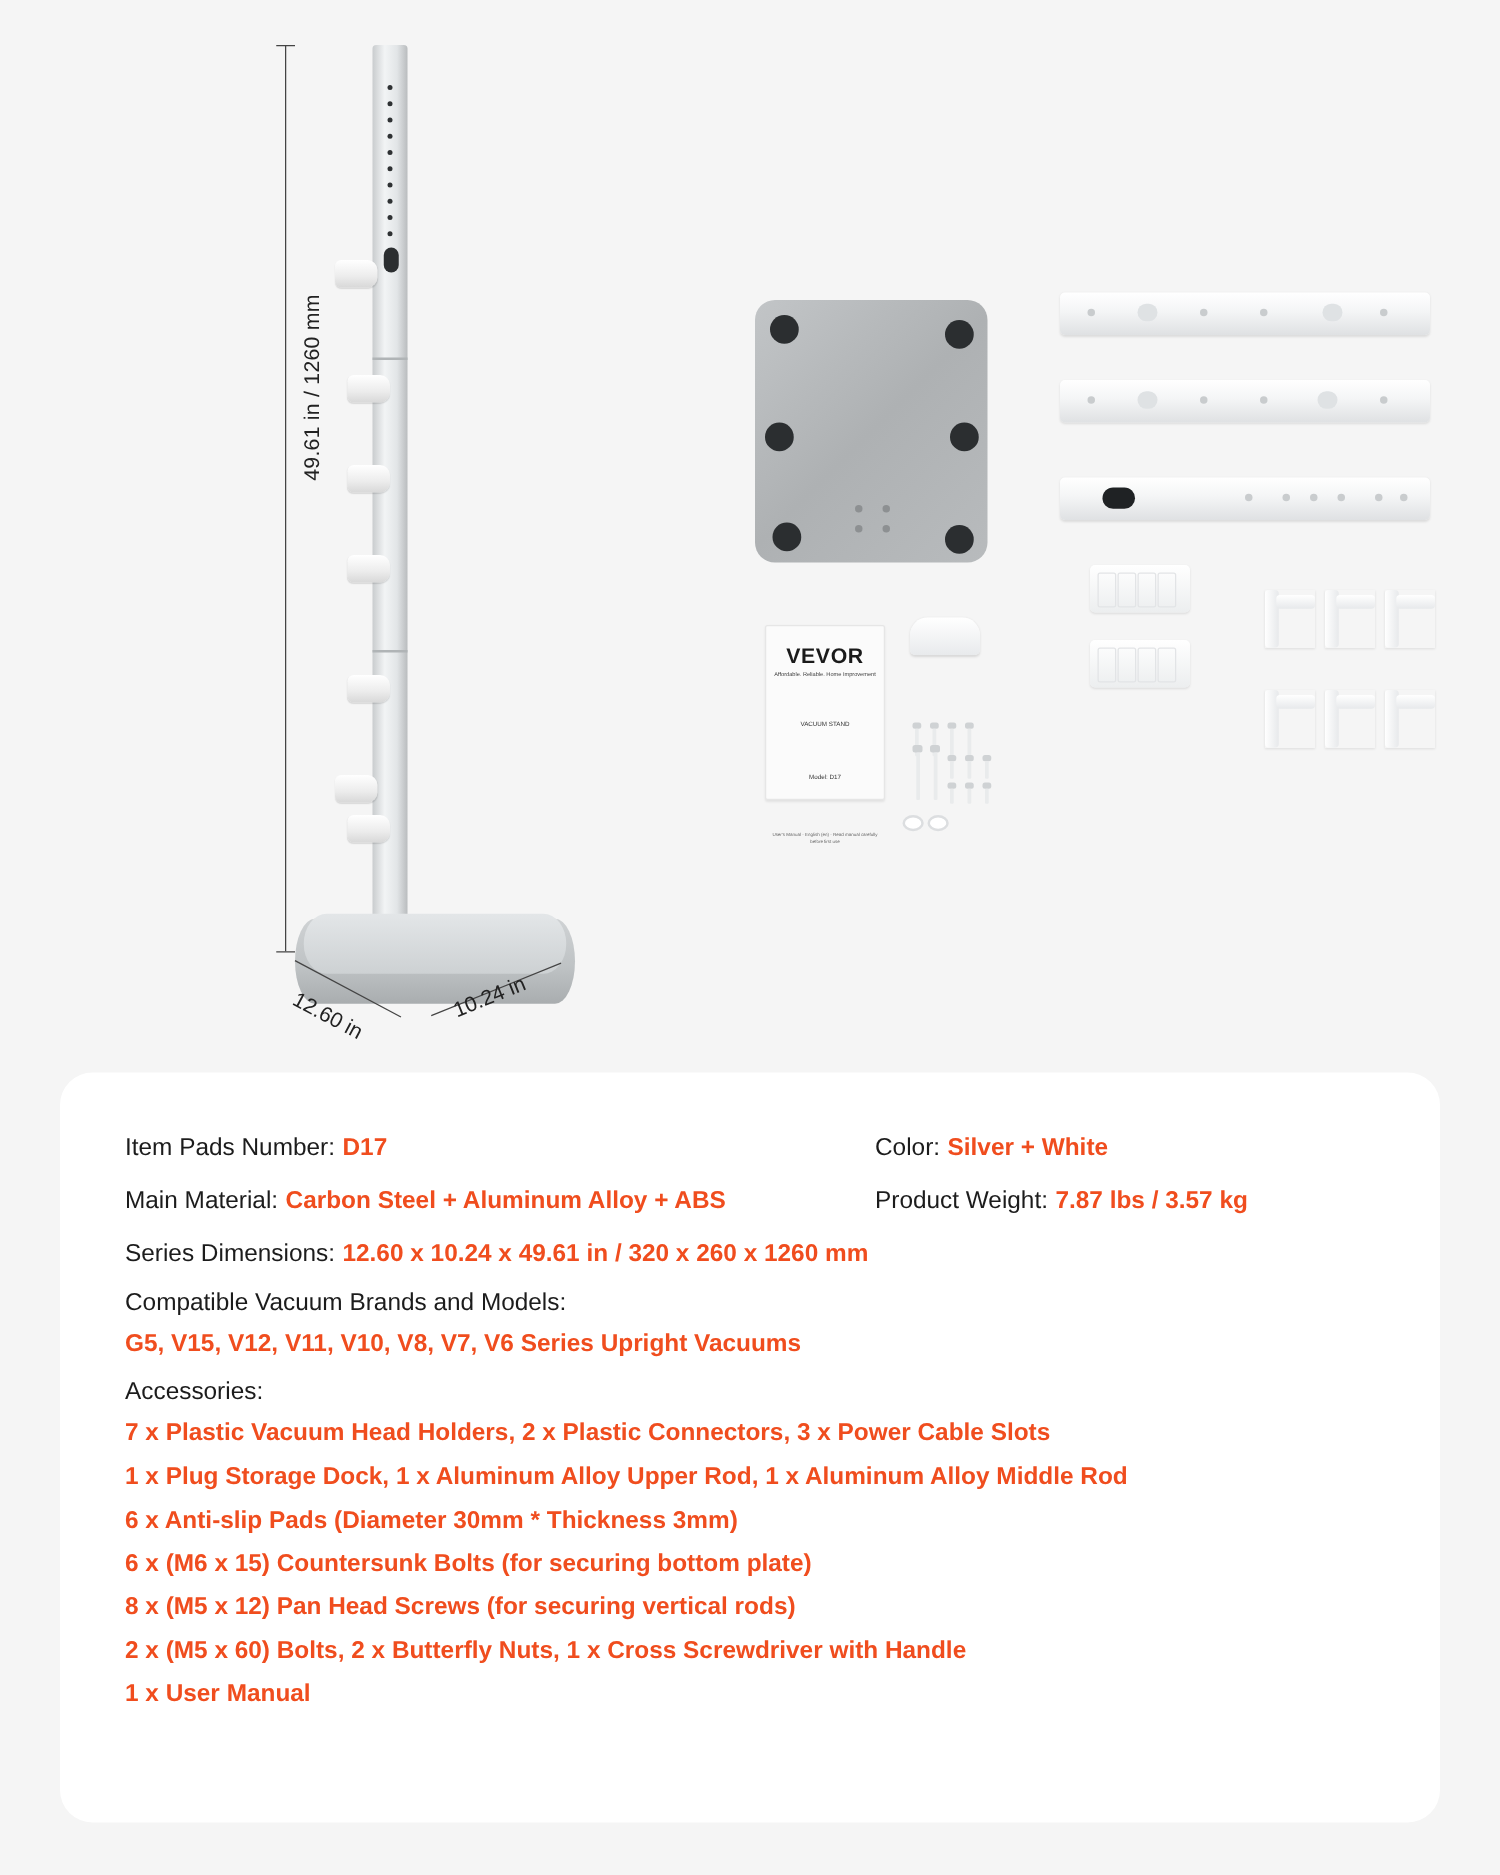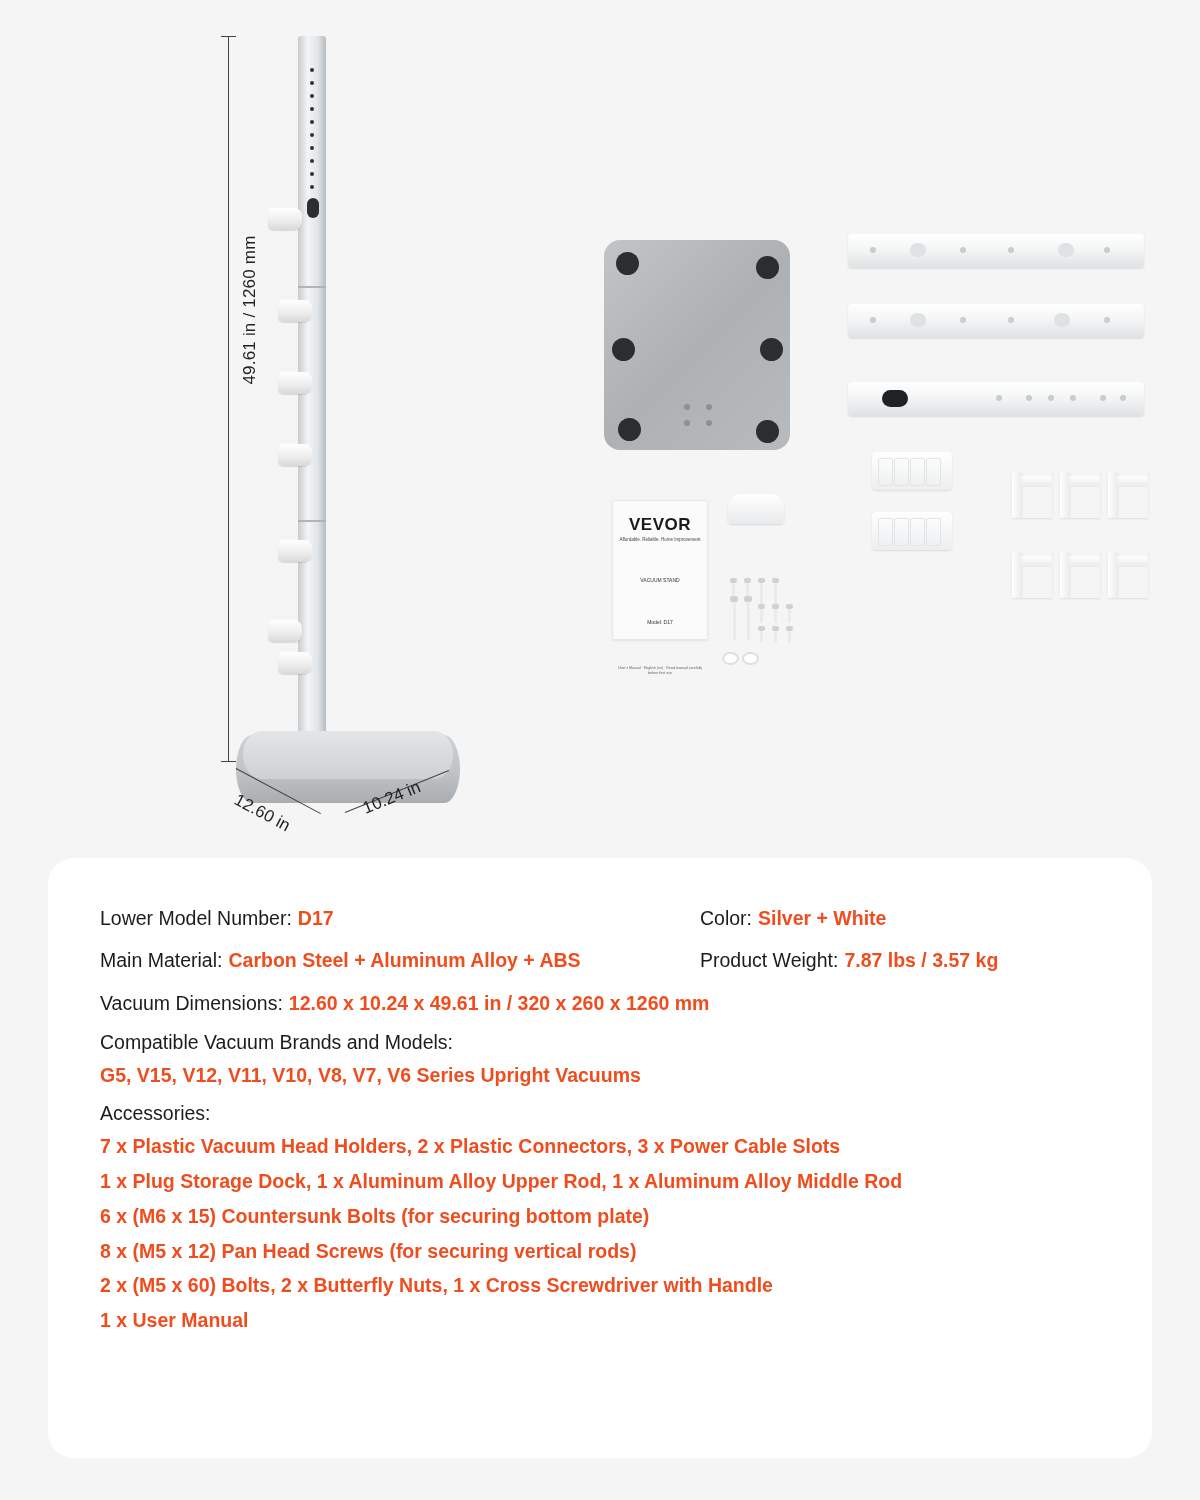--- a/index.html
+++ b/index.html
@@ -533,21 +533,21 @@
     <div class="head-holder" style="left:1108px; top:552px;">
       <div class="vert"></div>
         <div class="arm"></div>
     </div>
   </div>
 
   <div class="spec-card">
 
     <div class="spec-row">
       <div class="spec-col left">
-        <span class="lbl">Lower Model Number:</span>
+        <span class="lbl">Item Pads Number:</span>
         <span class="val">D17</span>
       </div>
       <div class="spec-col">
         <span class="lbl">Color:</span>
         <span class="val">Silver + White</span>
       </div>
     </div>
 
     <div class="spec-row">
       <div class="spec-col left">
@@ -555,31 +555,32 @@
         <span class="val">Carbon Steel + Aluminum Alloy + ABS</span>
       </div>
       <div class="spec-col">
         <span class="lbl">Product Weight:</span>
         <span class="val">7.87 lbs / 3.57 kg</span>
       </div>
     </div>
 
     <div class="spec-row">
       <div class="spec-col">
-        <span class="lbl">Vacuum Dimensions:</span>
+        <span class="lbl">Series Dimensions:</span>
         <span class="val">12.60 x 10.24 x 49.61 in / 320 x 260 x 1260 mm</span>
       </div>
     </div>
 
     <div class="sect-label">Compatible Vacuum Brands and Models:</div>
     <div class="acc-line" style="margin-bottom:10px;">G5, V15, V12, V11, V10, V8, V7, V6 Series Upright Vacuums</div>
 
     <div class="sect-label">Accessories:</div>
 
     <div class="acc-line">7 x Plastic Vacuum Head Holders, 2 x Plastic Connectors, 3 x Power Cable Slots</div>
     <div class="acc-line">1 x Plug Storage Dock, 1 x Aluminum Alloy Upper Rod, 1 x Aluminum Alloy Middle Rod</div>
+    <div class="acc-line">6 x Anti-slip Pads (Diameter 30mm * Thickness 3mm)</div>
     <div class="acc-line">6 x (M6 x 15) Countersunk Bolts (for securing bottom plate)</div>
     <div class="acc-line">8 x (M5 x 12) Pan Head Screws (for securing vertical rods)</div>
     <div class="acc-line">2 x (M5 x 60) Bolts, 2 x Butterfly Nuts, 1 x Cross Screwdriver with Handle</div>
     <div class="acc-line">1 x User Manual</div>
   </div>
 
 </div>
 
 </body></html>

